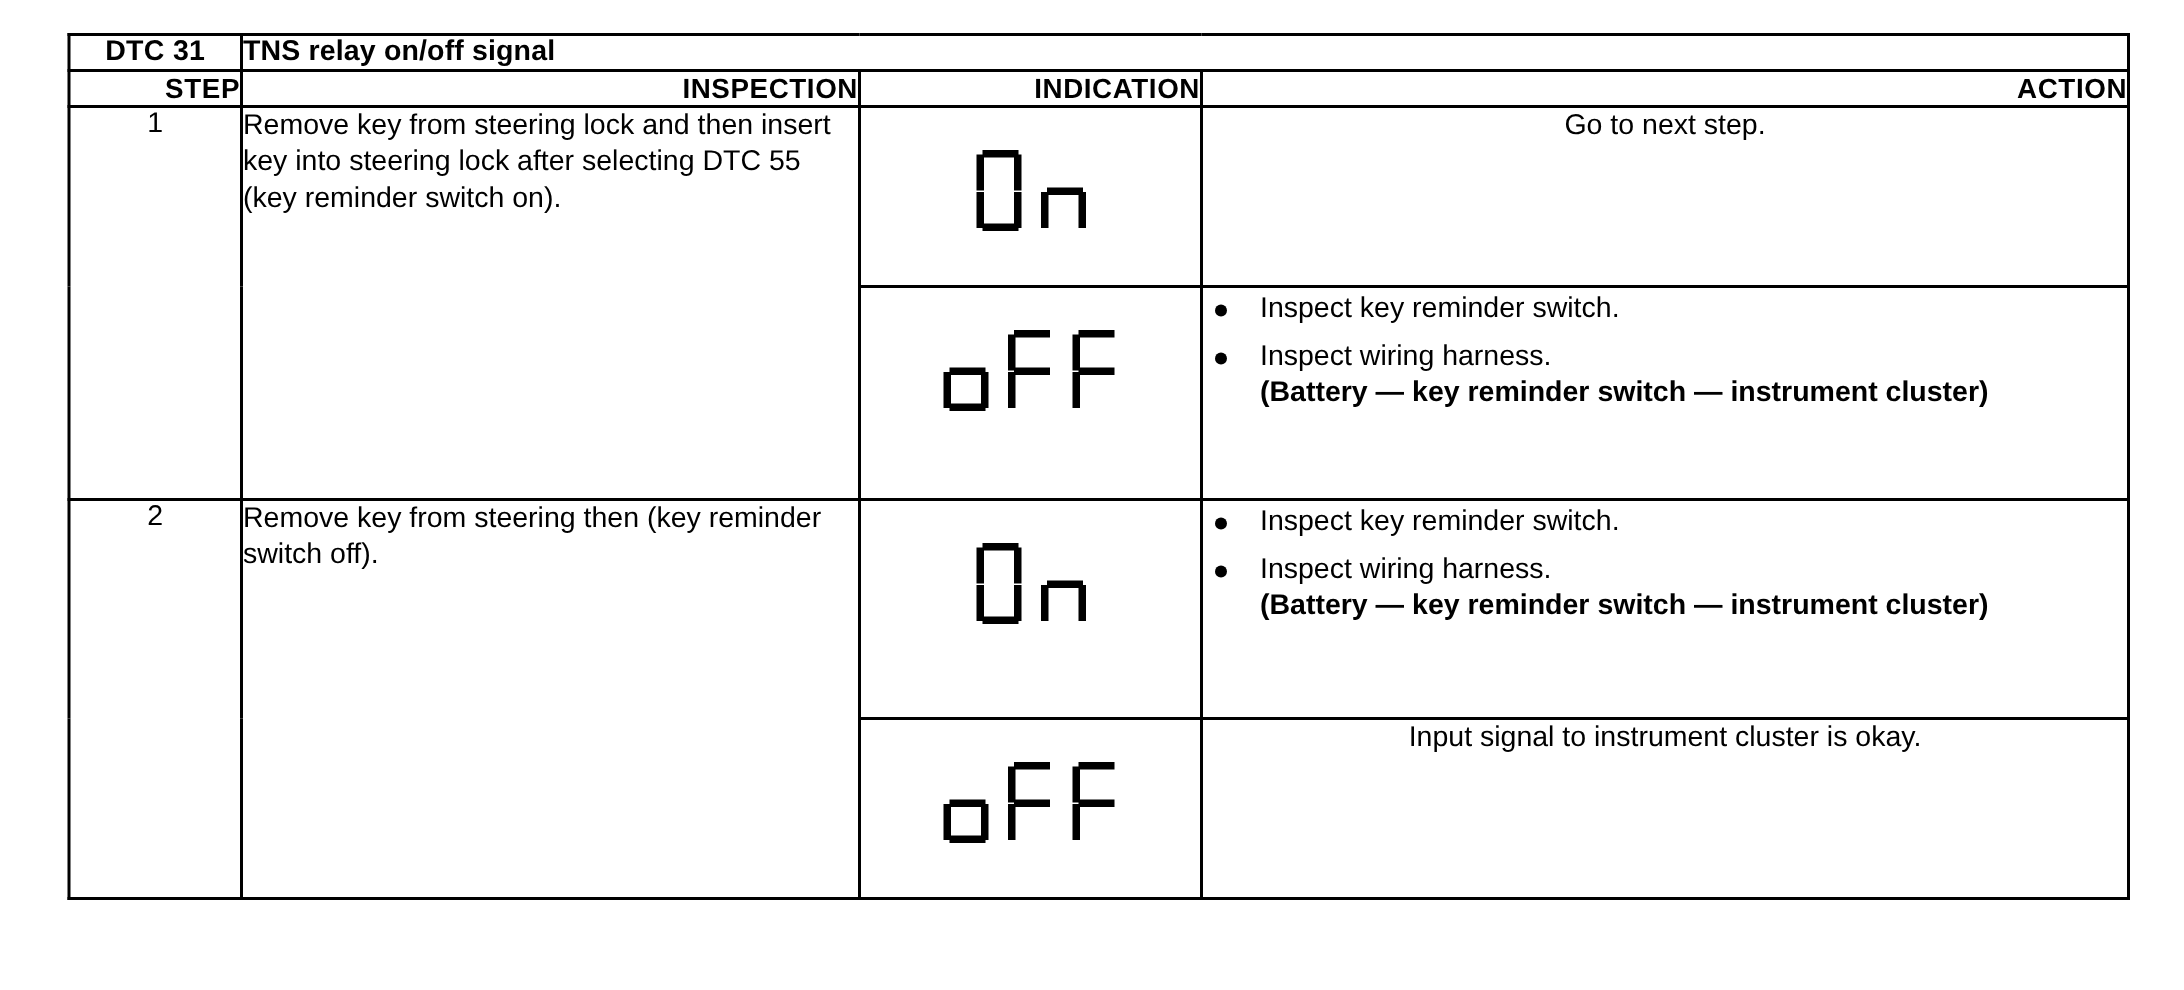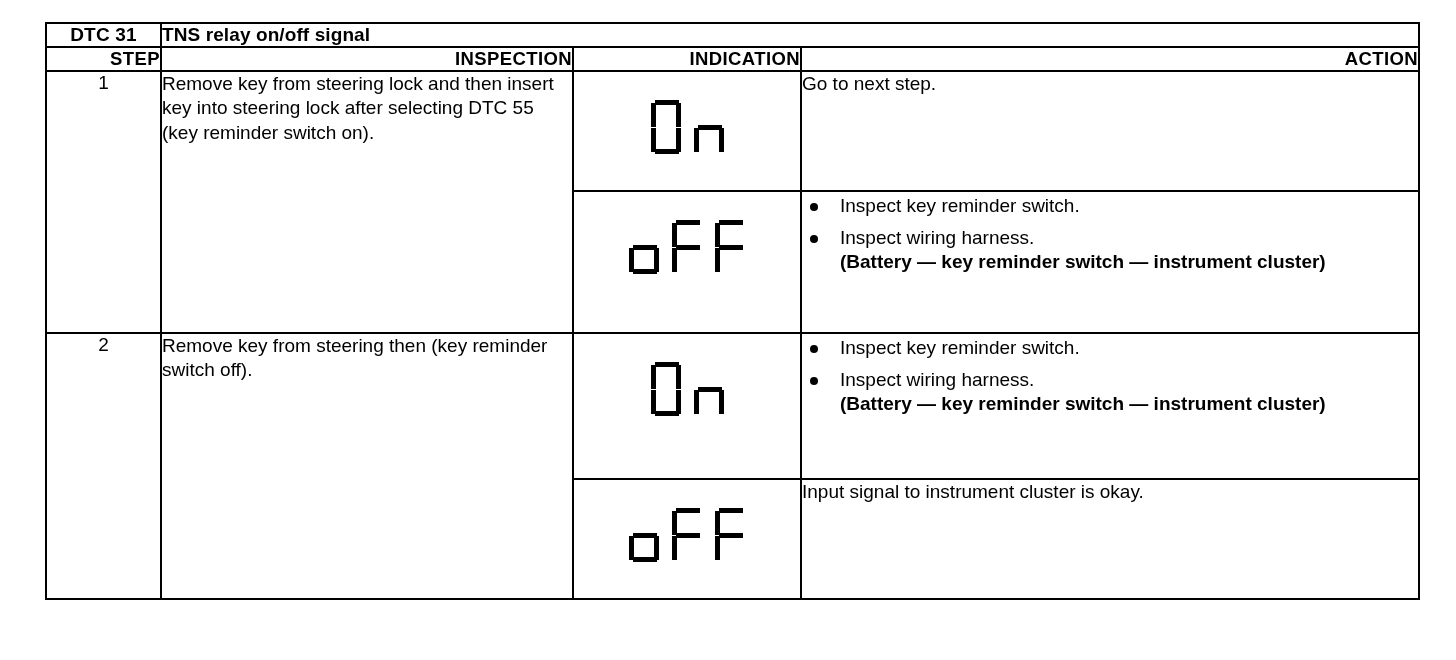--- a/index.html
+++ b/index.html
@@ -82,21 +82,21 @@
     line-height: 1.28;
     padding: 10px 10px 6px 14px;
     text-align: left;
   }
   .action-cell {
     font-size: 19px;
     line-height: 1.28;
     padding: 10px 10px 6px 12px;
     text-align: left;
   }
-  .action-plain { white-space: normal; }
+  .action-plain { white-space: normal; text-align: center; }
 
   ul.action-list {
     margin: 2px 0 0 0;
     padding: 0 0 0 0;
     list-style: none;
   }
   ul.action-list > li {
     position: relative;
     padding-left: 38px;
     margin-bottom: 7px;

